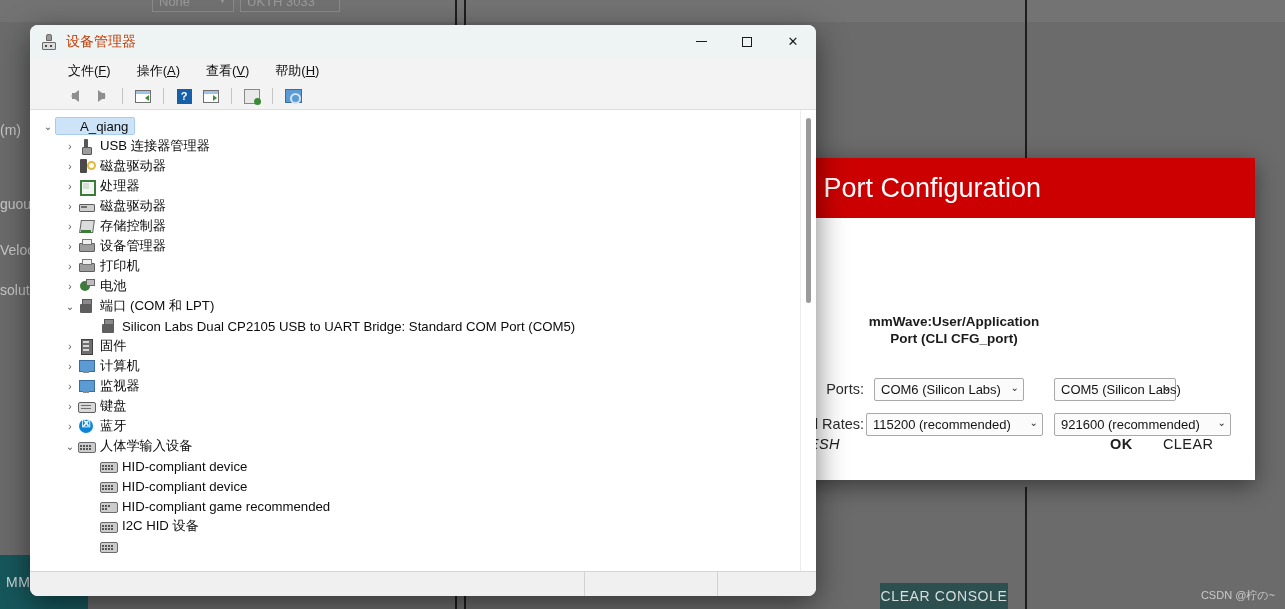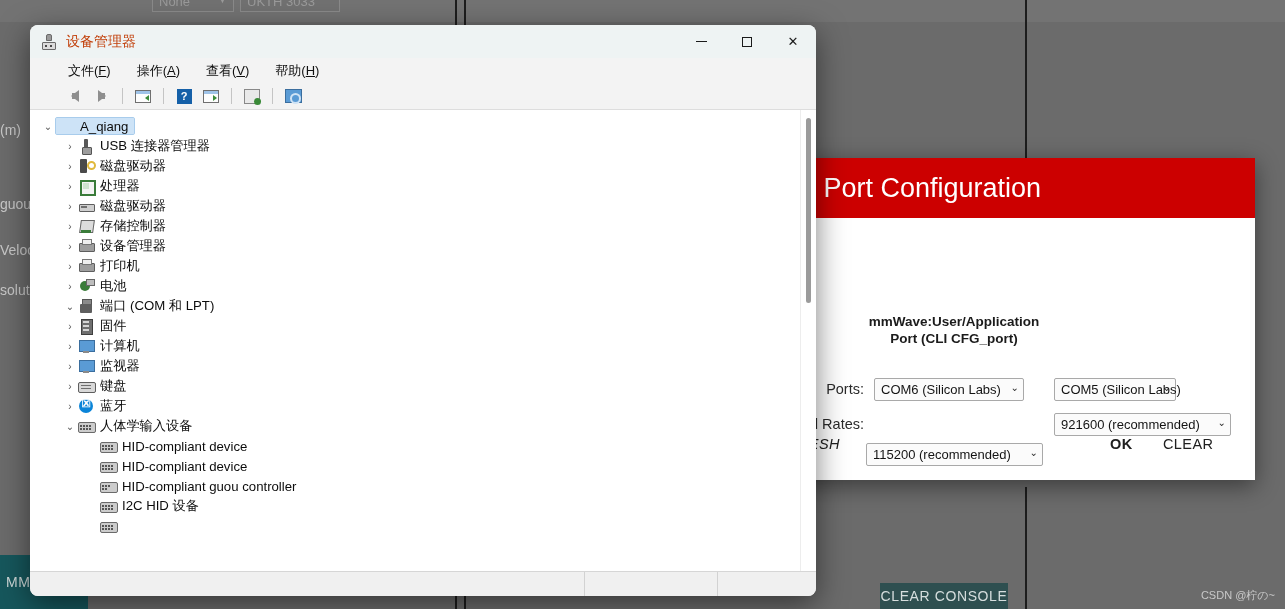--- a/index.html
+++ b/index.html
@@ -93,21 +93,21 @@
     border-radius: 2px; font-size: 13px; color: #141414;
     display: flex; align-items: center;
     padding: 0 16px 0 6px; white-space: nowrap;
   }
   .sel .chev {
     position: absolute; right: 4px; top: 3px;
     font-size: 10px; color: #2b2b2b;
   }
   #sel-port-0 { left: 116px; top: 160px; width: 150px; }
   #sel-port-1 { left: 296px; top: 160px; width: 122px; }
-  #sel-baud-0 { left: 108px; top: 195px; width: 177px; margin-top: 30px; }
+  #sel-baud-0 { left: 108px; top: 195px; width: 177px; }
   #sel-baud-1 { left: 296px; top: 195px; width: 177px; text-align: center; }
 
   #serial-dialog-footer { position: relative; height: 62px; }
   .dlg-btn {
     position: absolute; top: 18px;
     font-size: 14.5px; color: #202020;
     letter-spacing: .4px; white-space: nowrap;
   }
   #btn-refresh { left: 40px; font-style: italic; }
   #btn-ok      { left: 352px; font-weight: bold; }
@@ -481,20 +481,27 @@
             <span>电池</span>
           </span>
         </div>
         <div class="tree-row" style="padding-left: 32px;">
           <span class="twisty">⌄</span>
           <span class="label-box">
             <span class="node-ico ico-port"></span>
             <span>端口 (COM 和 LPT)</span>
           </span>
         </div>
+        <div class="tree-row" style="padding-left: 54px;">
+          <span class="twisty"></span>
+          <span class="label-box">
+            <span class="node-ico ico-port"></span>
+            <span>Silicon Labs Dual CP2105 USB to UART Bridge: Standard COM Port (COM5)</span>
+          </span>
+        </div>
         <div class="tree-row" style="padding-left: 32px;">
           <span class="twisty">›</span>
           <span class="label-box">
             <span class="node-ico ico-fw"></span>
             <span>固件</span>
           </span>
         </div>
         <div class="tree-row" style="padding-left: 32px;">
           <span class="twisty">›</span>
           <span class="label-box">
@@ -541,21 +548,21 @@
           <span class="twisty"></span>
           <span class="label-box">
             <span class="node-ico ico-hid"></span>
             <span>HID-compliant device</span>
           </span>
         </div>
         <div class="tree-row" style="padding-left: 54px;">
           <span class="twisty"></span>
           <span class="label-box">
             <span class="node-ico ico-hid ico-hid-game"></span>
-            <span>HID-compliant guou controller</span>
+            <span>HID-compliant game recommended</span>
           </span>
         </div>
         <div class="tree-row" style="padding-left: 54px;">
           <span class="twisty"></span>
           <span class="label-box">
             <span class="node-ico ico-hid"></span>
             <span>I2C HID 设备</span>
           </span>
         </div>
         <div class="tree-row" style="padding-left: 54px;">

